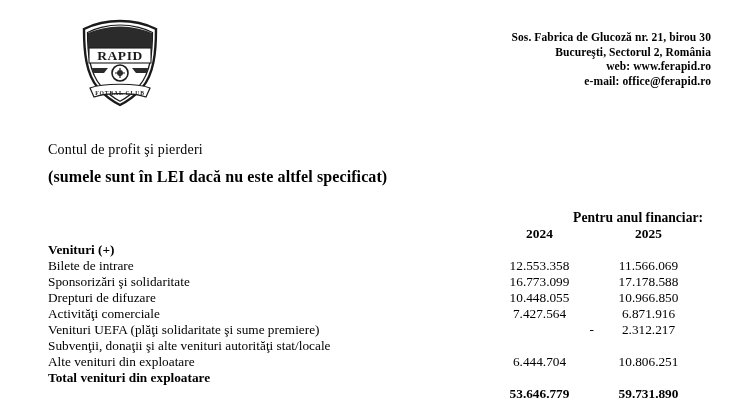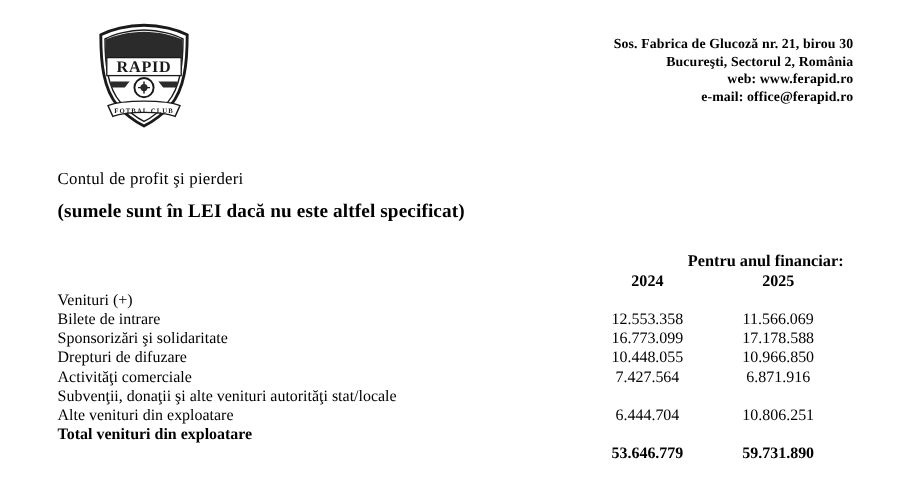--- a/index.html
+++ b/index.html
@@ -90,21 +90,21 @@
     font-size: 13.6px;
     padding-bottom: 3px;
   }
   .year-head {
     text-align: center;
     font-weight: bold;
     font-size: 13.4px;
     padding-bottom: 7px;
   }
   .row-section td {
-    font-weight: normal;
+    font-weight: bold;
     padding-top: 2px;
     padding-bottom: 1px;
     margin-left: 11px;
   }
   .row-item td {
     font-weight: normal;
     padding-top: 1.5px;
     padding-bottom: 1.5px;
   }
   .row-total td {
@@ -193,20 +193,25 @@
         <td>Drepturi de difuzare</td>
         <td class="col-num">10.448.055</td>
         <td class="col-num">10.966.850</td>
       </tr>
       <tr class="row-item">
         <td>Activităţi comerciale</td>
         <td class="col-num">7.427.564</td>
         <td class="col-num">6.871.916</td>
       </tr>
       <tr class="row-item">
+        <td>Venituri UEFA (plăţi solidaritate şi sume premiere)</td>
+        <td class="col-num dash">-</td>
+        <td class="col-num">2.312.217</td>
+      </tr>
+      <tr class="row-item">
         <td>Subvenţii, donaţii şi alte venituri autorităţi stat/locale</td>
         <td class="col-num"></td>
         <td class="col-num"></td>
       </tr>
       <tr class="row-item">
         <td>Alte venituri din exploatare</td>
         <td class="col-num">6.444.704</td>
         <td class="col-num">10.806.251</td>
       </tr>
 

